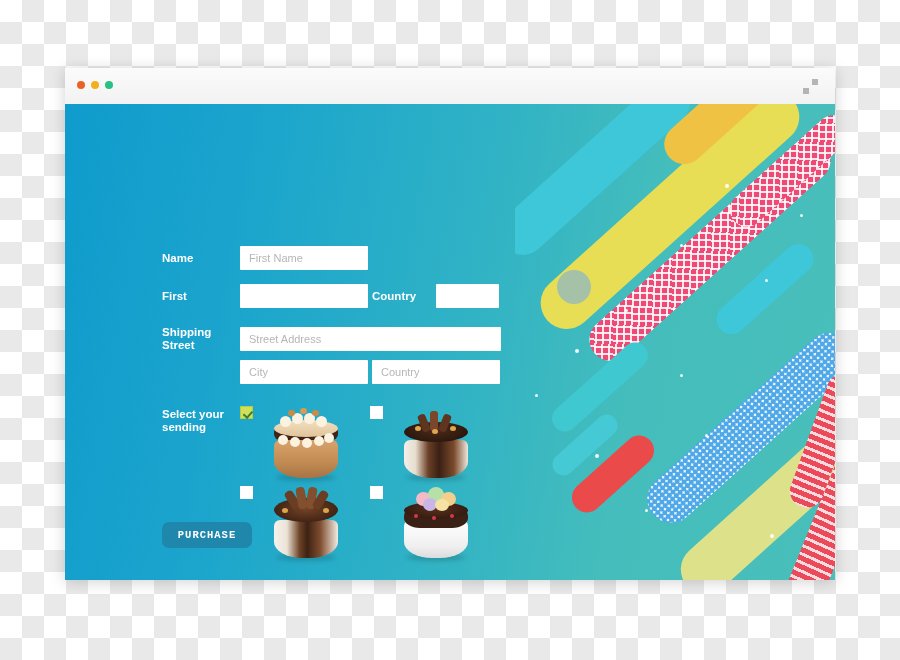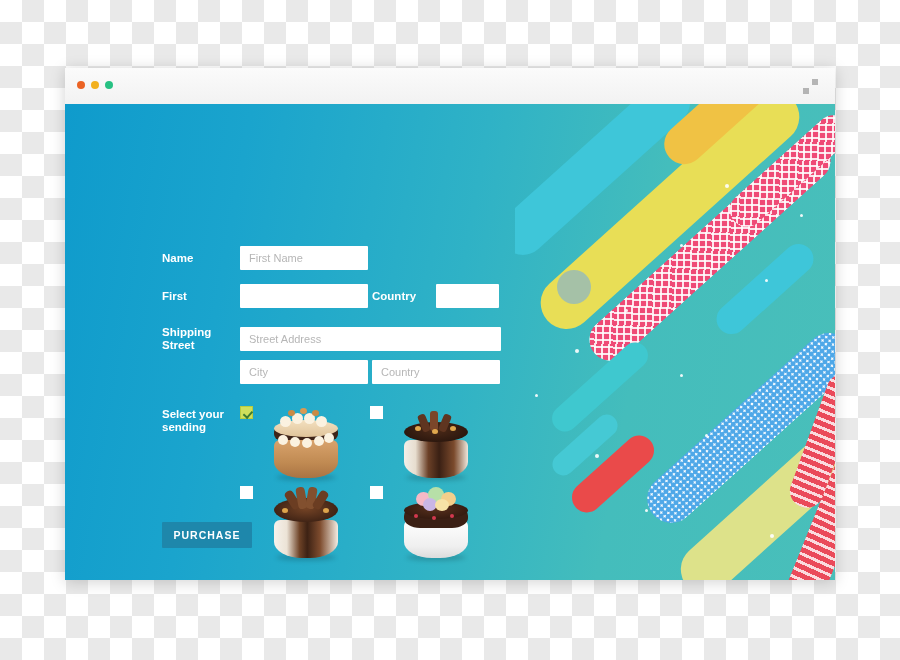--- a/index.html
+++ b/index.html
@@ -256,26 +256,26 @@
   
   #purchase-button {
     position: absolute;
     left: 97px;
     top: 418px;
     width: 90px;
     height: 26px;
     background: #1e87ab;
     border: none;
     color: #ffffff;
-    font-family: Liberation Sans, sans-serif;
+    font-family: Liberation Mono, monospace;
     font-size: 10.5px;
     font-weight: bold;
     letter-spacing: 1px;
     cursor: pointer;
-    border-radius: 1px;
+    border-radius: 7px;
   }
 </style>
 </head>
 <body>
 
 <div id="browser-window">
 
   <div id="titlebar">
     <div class="dots">
       <span class="dot red"></span>

